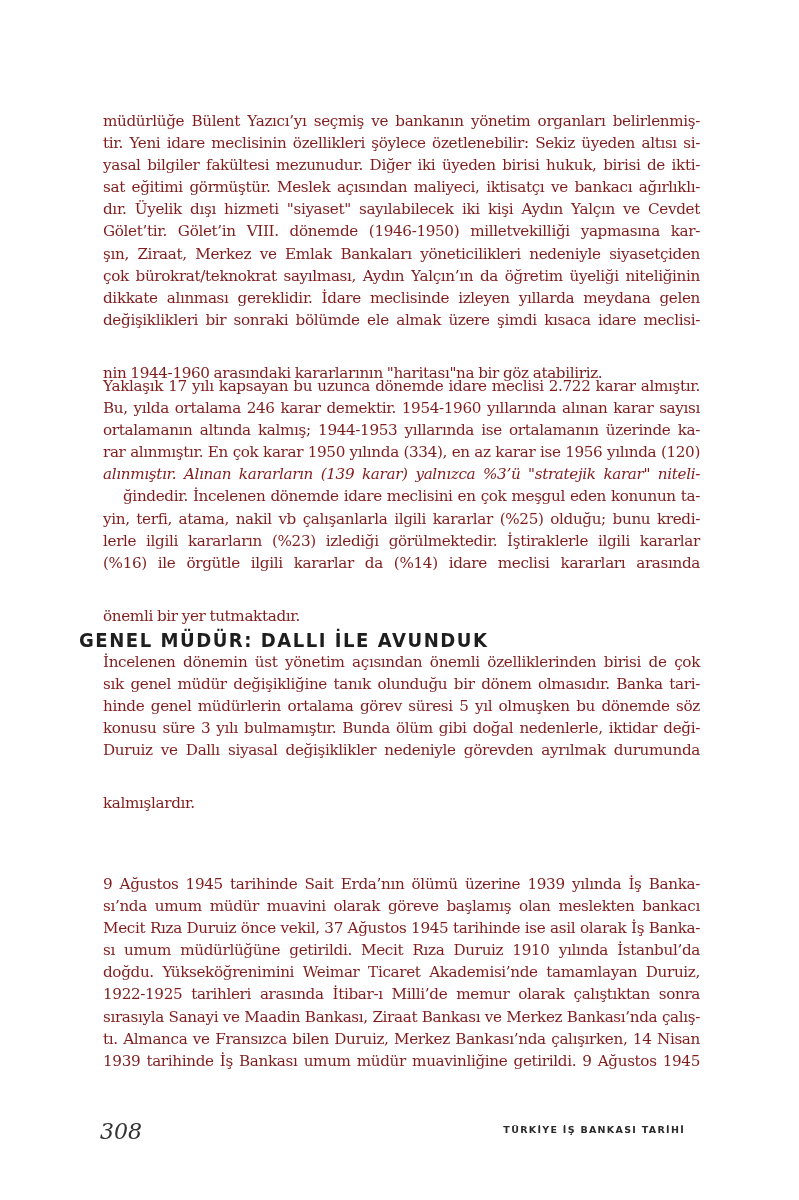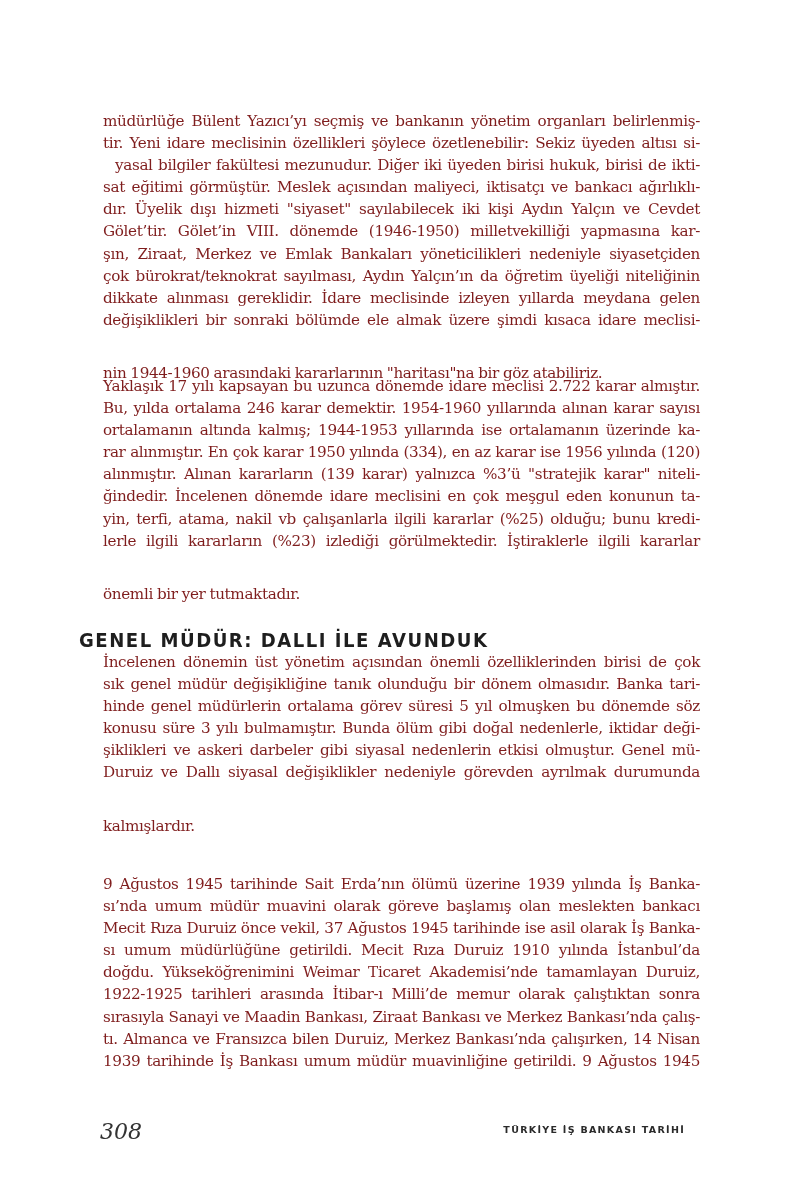--- a/index.html
+++ b/index.html
@@ -82,51 +82,51 @@
   }
 </style>
 </head>
 <body>
 
 <div class="page">
 
   <div class="body-text" id="p1">
     <span class="line" style="display: block;">müdürlüğe Bülent Yazıcı’yı seçmiş ve bankanın yönetim organları belirlenmiş-</span>
     <span class="line" style="display: block;">tir. Yeni idare meclisinin özellikleri şöylece özetlenebilir: Sekiz üyeden altısı si-</span>
-    <span class="line" style="display: block; margin-left: 12px;">yasal bilgiler fakültesi mezunudur. Diğer iki üyeden birisi hukuk, birisi de ikti-</span>
+    <span class="line" style="display: block;">yasal bilgiler fakültesi mezunudur. Diğer iki üyeden birisi hukuk, birisi de ikti-</span>
     <span class="line" style="display: block;">sat eğitimi görmüştür. Meslek açısından maliyeci, iktisatçı ve bankacı ağırlıklı-</span>
     <span class="line" style="display: block;">dır. Üyelik dışı hizmeti "siyaset" sayılabilecek iki kişi Aydın Yalçın ve Cevdet</span>
     <span class="line" style="display: block;">Gölet’tir. Gölet’in VIII. dönemde (1946-1950) milletvekilliği yapmasına kar-</span>
     <span class="line" style="display: block;">şın, Ziraat, Merkez ve Emlak Bankaları yöneticilikleri nedeniyle siyasetçiden</span>
     <span class="line" style="display: block;">çok bürokrat/teknokrat sayılması, Aydın Yalçın’ın da öğretim üyeliği niteliğinin</span>
     <span class="line" style="display: block;">dikkate alınması gereklidir. İdare meclisinde izleyen yıllarda meydana gelen</span>
     <span class="line" style="display: block;">değişiklikleri bir sonraki bölümde ele almak üzere şimdi kısaca idare meclisi-</span>
     <span class="line last" style="display: block;">nin 1944-1960 arasındaki kararlarının "haritası"na bir göz atabiliriz.</span>
   </div>
 
   <div class="body-text" id="p2">
     <span class="line" style="display: block;">Yaklaşık 17 yılı kapsayan bu uzunca dönemde idare meclisi 2.722 karar almıştır.</span>
     <span class="line" style="display: block;">Bu, yılda ortalama 246 karar demektir. 1954-1960 yıllarında alınan karar sayısı</span>
     <span class="line" style="display: block;">ortalamanın altında kalmış; 1944-1953 yıllarında ise ortalamanın üzerinde ka-</span>
     <span class="line" style="display: block;">rar alınmıştır. En çok karar 1950 yılında (334), en az karar ise 1956 yılında (120)</span>
-    <span class="line" style="display: block;">alınmıştır. Alınan kararların (139 karar) yalnızca %3’ü "stratejik karar" niteli-</span>
-    <span class="line" style="display: block;">ğindedir. İncelenen dönemde idare meclisini en çok meşgul eden konunun ta-</span>
+    <span class="line" style="display: block; font-style: italic;">alınmıştır. Alınan kararların (139 karar) yalnızca %3’ü "stratejik karar" niteli-</span>
+    <span class="line" style="display: block; margin-left: 20px;">ğindedir. İncelenen dönemde idare meclisini en çok meşgul eden konunun ta-</span>
     <span class="line" style="display: block;">yin, terfi, atama, nakil vb çalışanlarla ilgili kararlar (%25) olduğu; bunu kredi-</span>
     <span class="line" style="display: block;">lerle ilgili kararların (%23) izlediği görülmektedir. İştiraklerle ilgili kararlar</span>
+    <span class="line" style="display: block;">(%16) ile örgütle ilgili kararlar da (%14)  idare meclisi kararları arasında</span>
     <span class="line last" style="display: block;">önemli bir yer tutmaktadır.</span>
   </div>
 
   <div id="heading">GENEL MÜDÜR: DALLI İLE AVUNDUK</div>
 
   <div class="body-text" id="p3">
     <span class="line" style="display: block;">İncelenen dönemin üst yönetim açısından önemli özelliklerinden birisi de çok</span>
     <span class="line" style="display: block;">sık genel müdür değişikliğine tanık olunduğu bir dönem olmasıdır. Banka tari-</span>
     <span class="line" style="display: block;">hinde genel müdürlerin ortalama görev süresi 5 yıl olmuşken bu dönemde söz</span>
     <span class="line" style="display: block;">konusu süre 3 yılı bulmamıştır. Bunda ölüm gibi doğal nedenlerle, iktidar deği-</span>
-    <span class="line" style="display: block;">şiklikleri ve askeri darbeler gibi siyasal nedenlerin etkisi olmuştur. Genel mü-</span>
     <span class="line" style="display: block;">Duruiz ve Dallı siyasal değişiklikler nedeniyle görevden ayrılmak durumunda</span>
     <span class="line last" style="display: block;">kalmışlardır.</span>
   </div>
 
   <div class="body-text" id="p4">
     <span class="line" style="display: block;">9 Ağustos 1945 tarihinde Sait Erda’nın ölümü üzerine 1939 yılında İş Banka-</span>
     <span class="line" style="display: block;">sı’nda umum müdür muavini olarak göreve başlamış olan meslekten bankacı</span>
     <span class="line" style="display: block;">Mecit Rıza Duruiz önce vekil, 37 Ağustos 1945 tarihinde ise asil olarak İş Banka-</span>
     <span class="line" style="display: block;">sı umum müdürlüğüne getirildi. Mecit Rıza Duruiz 1910 yılında İstanbul’da</span>
     <span class="line" style="display: block;">doğdu. Yükseköğrenimini Weimar Ticaret Akademisi’nde tamamlayan Duruiz,</span>

